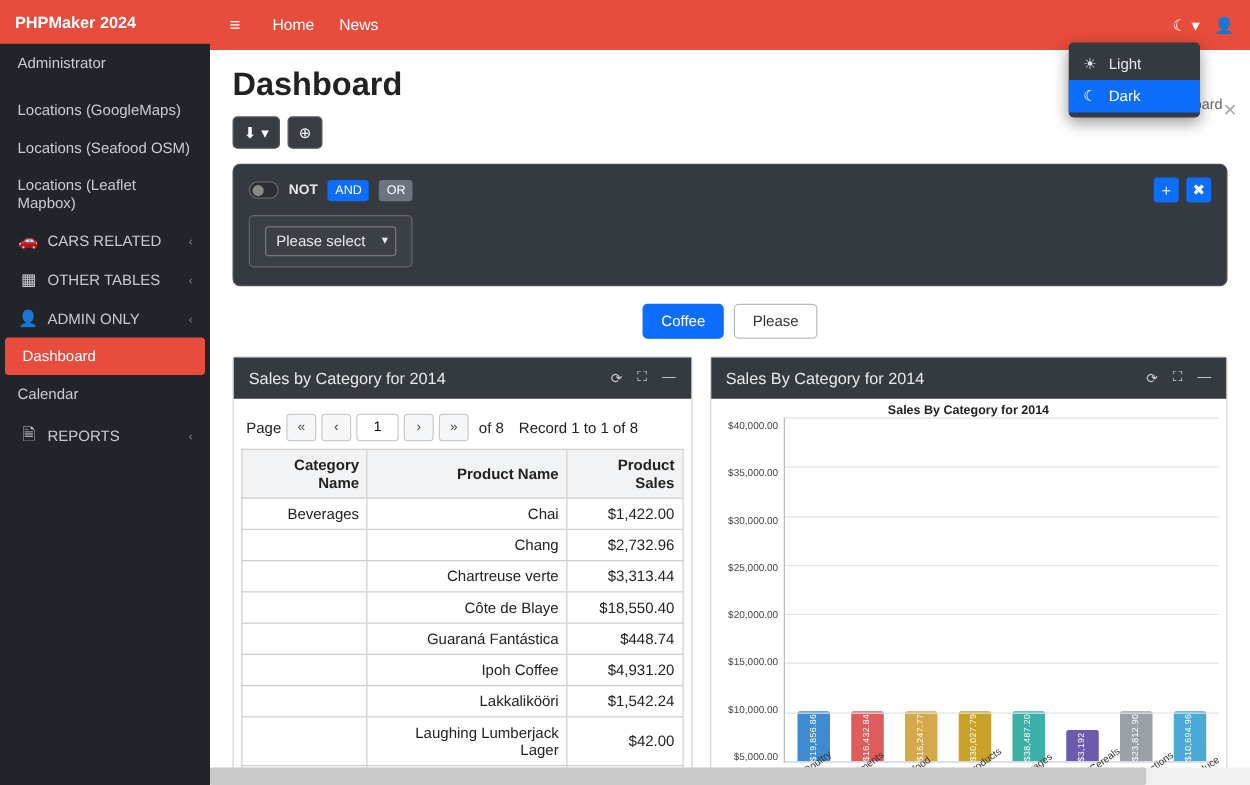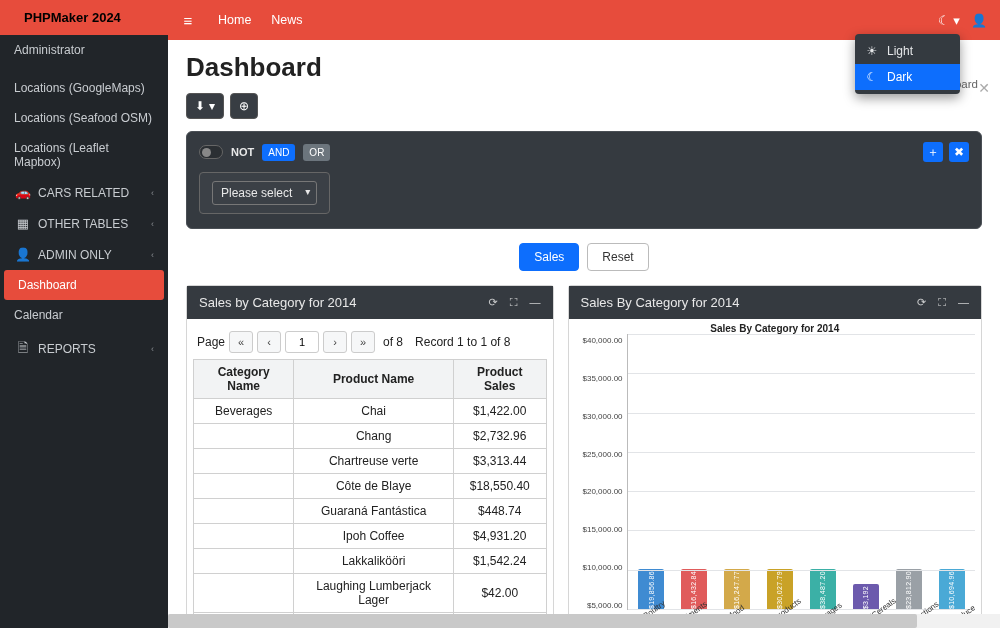--- a/index.html
+++ b/index.html
@@ -1,19 +1,19 @@
 <!DOCTYPE html>
 <html><head>
 <meta charset="utf-8">
 <style>
 *{box-sizing:border-box;margin:0;padding:0;font-family:Verdana,Arial,sans-serif;-webkit-font-smoothing:antialiased}
 html,body{width:1000px;height:628px;overflow:hidden;background:#fff}
 .root{display:flex;height:100%;width:100%}
 .sidebar{width:168px;background:#212529;color:#c8ccd0;display:flex;flex-direction:column;flex:none;font-size:12px}
-.brand{background:#e74c3c;color:#000000;padding:10px 24px;font-weight:600;font-size:13px}
+.brand{background:#e74c3c;color:#ffffff;padding:10px 12px;font-weight:600;font-size:13px}
 .side-scroll{flex:1;overflow:auto}
 .si{display:flex;align-items:center;padding:8px 14px;color:#c8ccd0;cursor:pointer;position:relative;font-size:12px}
 .si.tree{cursor:default}
 .si .ico{width:18px;margin-right:6px;display:inline-flex;justify-content:center;font-size:13px}
 .si .chev{margin-left:auto;font-size:9px;opacity:.6}
 .si.active{background:#e74c3c;color:#fff;border-radius:3px;margin:0 4px}
 .si.indent{padding-left:14px}
 .main{flex:1;display:flex;flex-direction:column;overflow:hidden}
 .topbar{height:40px;background:#e74c3c;display:flex;align-items:center;color:#fff;font-size:12.5px;position:relative}
 .burger{width:40px;display:flex;align-items:center;justify-content:center;font-size:15px;cursor:pointer}
@@ -48,21 +48,21 @@
 .btn.secondary{background:#fff;color:#333;border-color:#bbb}
 .panels{display:flex;gap:14px}
 .panel{border:1px solid #d6d6d6;border-radius:3px;background:#fff;display:flex;flex-direction:column;width:50%}
 .panel-head{background:#353a40;color:#e8e8e8;padding:9px 12px;font-size:13px;display:flex;align-items:center}
 .panel-head .hicons{margin-left:auto;display:flex;gap:12px;font-size:11px;opacity:.85}
 .pn-body{padding:6px 6px 8px}
 .pg{display:flex;align-items:center;gap:4px;font-size:12px;padding:6px 4px;background:#fff}
 .pg-btn{border:1px solid #ccc;width:24px;height:22px;display:flex;align-items:center;justify-content:center;border-radius:3px;font-size:11px;cursor:pointer;background:#f6f7f8;color:#444}
 .pg-in{width:34px;height:22px;border:1px solid #ccc;border-radius:3px;font-size:11px;text-align:center}
 table.grid{width:100%;border-collapse:collapse;font-size:12px}
-table.grid th,table.grid td{border:1px solid #d0d0d0;padding:5px 6px;text-align:center}
+table.grid th,table.grid td{border:1px solid #d0d0d0;padding:5px 6px;text-align:right}
 table.grid th{background:#f2f3f4;font-weight:700}
 .chart-area{position:relative;height:310px}
 .chart-title{text-align:center;font-size:10px;font-weight:700;padding-top:4px}
 .chart-body{display:flex;height:276px;padding:0 6px}
 .yaxis{display:flex;flex-direction:column;justify-content:space-between;font-size:8px;color:#444;text-align:right;width:52px;padding:2px 4px 0 0}
 .plot{flex:1;position:relative;border-left:1px solid #bbb;border-bottom:1px solid #bbb}
 .grid-h{position:absolute;left:0;right:0;border-top:1px solid #e2e4e7;height:0}
 .bars{position:absolute;left:0;right:0;bottom:0;top:0;display:flex;align-items:flex-end;justify-content:space-around;padding:0 2px}
 .bar-wrap{display:flex;flex-direction:column;align-items:center;flex:1}
 .bar{width:26px;border-top-left-radius:2px;border-top-right-radius:2px;display:flex;align-items:flex-start;justify-content:center;position:relative}
@@ -169,22 +169,22 @@
             <span style="background:#0d6efd">✖</span>
           </div>
         </div>
         <div class="filter-select">
           <span class="sel">Please select</span>
         </div>
         <span class="filter-close">✕</span>
       </div>
 
       <div class="btn-row">
-        <div class="btn primary">Sales</div>
-        <div class="btn secondary">Reset</div>
+        <div class="btn primary">Coffee</div>
+        <div class="btn secondary">Please</div>
       </div>
 
       <div class="panels">
 
         <div class="panel" style="width:47%">
           <div class="panel-head">
             <span>Sales by Category for 2014</span>
             <div class="hicons">
               <span>⟳</span>
               <span>⛶</span>

